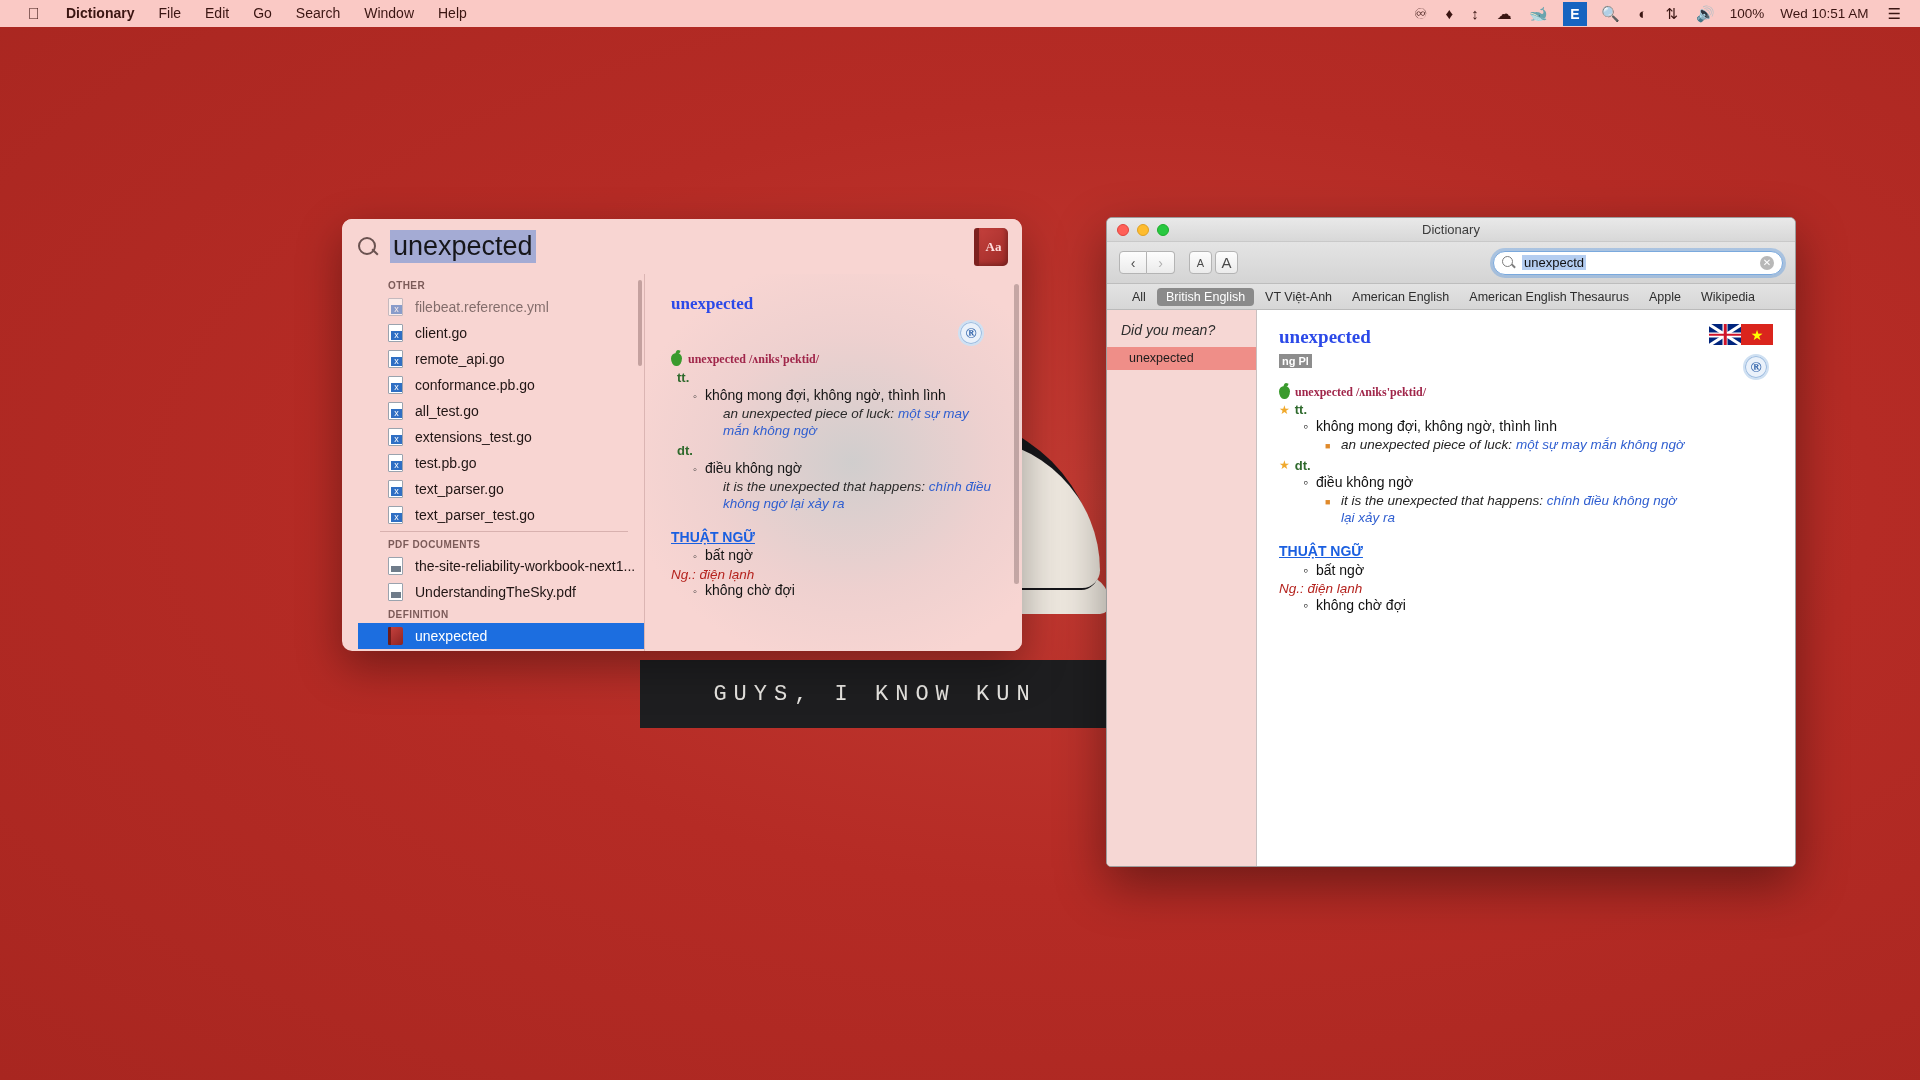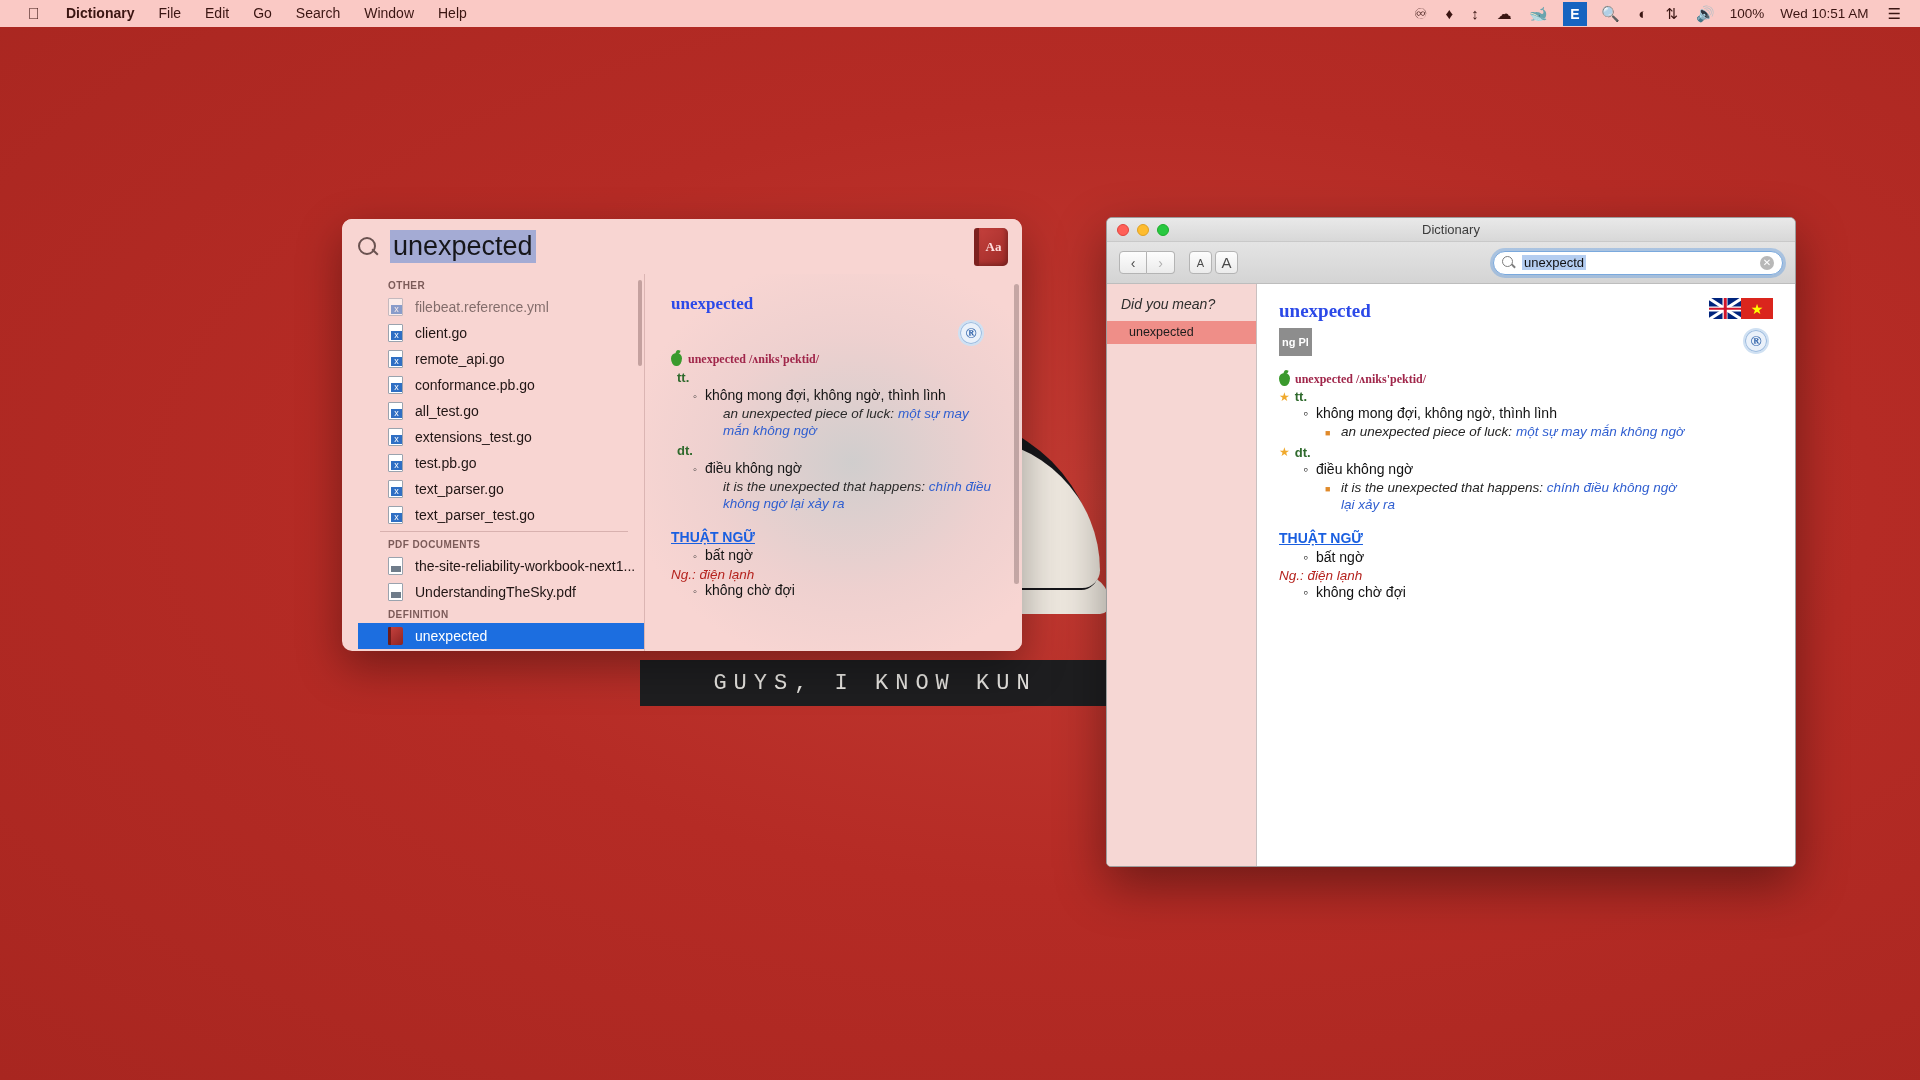--- a/index.html
+++ b/index.html
@@ -27,21 +27,21 @@
   }
   .shoe .body {
     position:absolute; left:28px; bottom:70px; width:440px; height:175px;
     background:#16161a; border-radius:80px 190px 20px 20px;
   }
   .shoe .cap {
     position:absolute; left:330px; bottom:72px; width:140px; height:150px;
     background:#efe9e0; border-radius:0 150px 20px 0;
   }
   .banner {
-    position:absolute; left:640px; top:660px; width:470px; height:46px;
+    position:absolute; left:640px; top:660px; width:470px; height:68px;
     background:#1e1e20; display:flex; align-items:center; justify-content:center;
     letter-spacing:7px; color:#e8e6e2; font-size:22px;
     font-family:"Liberation Mono", monospace;
   }
 
   
   #menubar {
     position:absolute; top:0; left:0; width:1920px; height:27px;
     background:#fac9c5;
     display:flex; align-items:center;
@@ -335,21 +335,21 @@
   .flag-uk .rr { position:absolute; top:50%; left:-50%; width:200%; height:2.5px;
     background:#cf142b; transform:translateY(-50%); z-index:2; }
   .flag-vn {
     width:32px; height:21px; background:#da251d;
     display:flex; align-items:center; justify-content:center;
     color:#ffff00; font-size:14px; line-height:14px;
   }
   #dw-main .r-badge { position:absolute; right:26px; top:44px; }
   .hl-chip {
     display:inline-block; background:#8d8d8d; color:#fff;
-    font-size:11px; font-weight:bold; padding:8px 3px; margin-top:6px;
+    font-size:11px; font-weight:bold; padding:1px 3px; margin-top:6px;
   }
   .star { color:#f0a92c; font-size:12px; }
   .dw-pos { color:#2f6a2d; font-weight:bold; font-size:13px; }
   .dw-posrow { display:flex; align-items:center; gap:5px; margin-top:2px; }
   .dw-sense { display:flex; gap:8px; margin-left:24px; font-size:14px; color:#111; line-height:1.35; }
   .dw-ex {
     display:flex; gap:8px; margin-left:46px; font-size:13.5px;
     font-style:italic; color:#242424; line-height:1.3;
   }
   .dw-ex .sq { color:#e08a2a; font-size:9px; line-height:20px; flex:0 0 8px; }
@@ -536,20 +536,29 @@
       <div class="fontbtn small">A</div>
       <div class="fontbtn big">A</div>
     </div>
     <div id="dw-search">
       <span class="mag2"></span>
       <span class="val" placeholder="Search">unexpectd</span>
       <span class="clear">✕</span>
     </div>
   </div>
 
+  <div id="dw-tabs">
+    <div class="tab">All</div>
+    <div class="tab active">British English</div>
+    <div class="tab">VT Việt-Anh</div>
+    <div class="tab">American English</div>
+    <div class="tab">American English Thesaurus</div>
+    <div class="tab">Apple</div>
+    <div class="tab">Wikipedia</div>
+  </div>
 
   <div id="dw-content">
     <div id="dw-sidebar">
       <div class="dym">Did you mean?</div>
       <div class="sugg">unexpected</div>
     </div>
 
     <div id="dw-main">
       <div class="flagpair">
         <span class="flag-uk">

